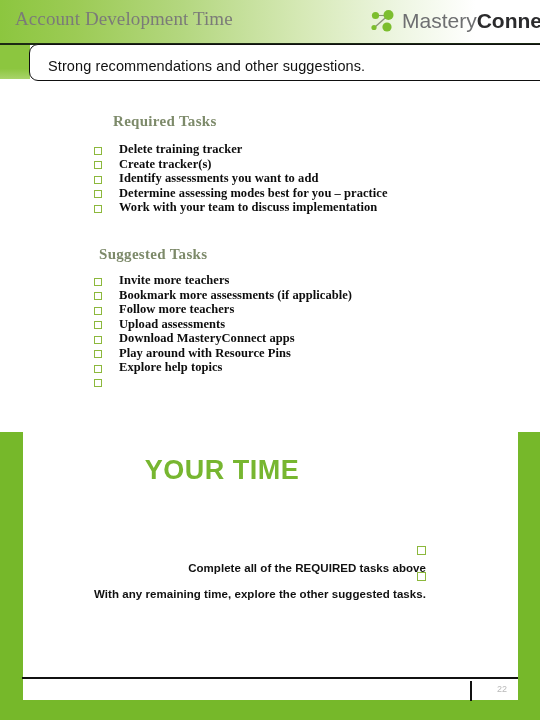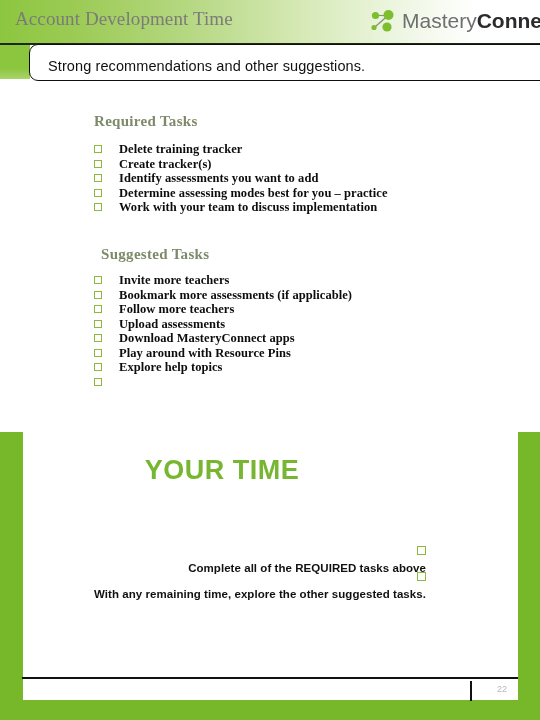--- a/index.html
+++ b/index.html
@@ -108,36 +108,37 @@
   }
 
   .section-heading {
     position: absolute;
     font-family: "Liberation Serif", serif;
     font-size: 15px;
     font-weight: 700;
     color: #7d8a6a;
     letter-spacing: 0.3px;
     white-space: nowrap;
+    margin-left: 19px;
   }
   #heading-required  { left: 94px; top: 113px; }
-  #heading-suggested { left: 101px; top: 246px; }
+  #heading-suggested { left: 80px; top: 246px; }
 
   .task-list {
     position: absolute;
     margin: 0;
     padding: 0;
     list-style: none;
   }
   #list-required  { left: 94px; top: 142px; }
   #list-suggested { left: 94px; top: 273px; }
 
   .task-item {
     display: flex;
-    align-items: flex-start;
+    align-items: center;
     height: 14.5px;
     line-height: 14.5px;
     white-space: nowrap;
   }
   .task-box {
     flex: 0 0 auto;
     width: 8px;
     height: 8px;
     margin-top: 3px;
     margin-right: 0;

